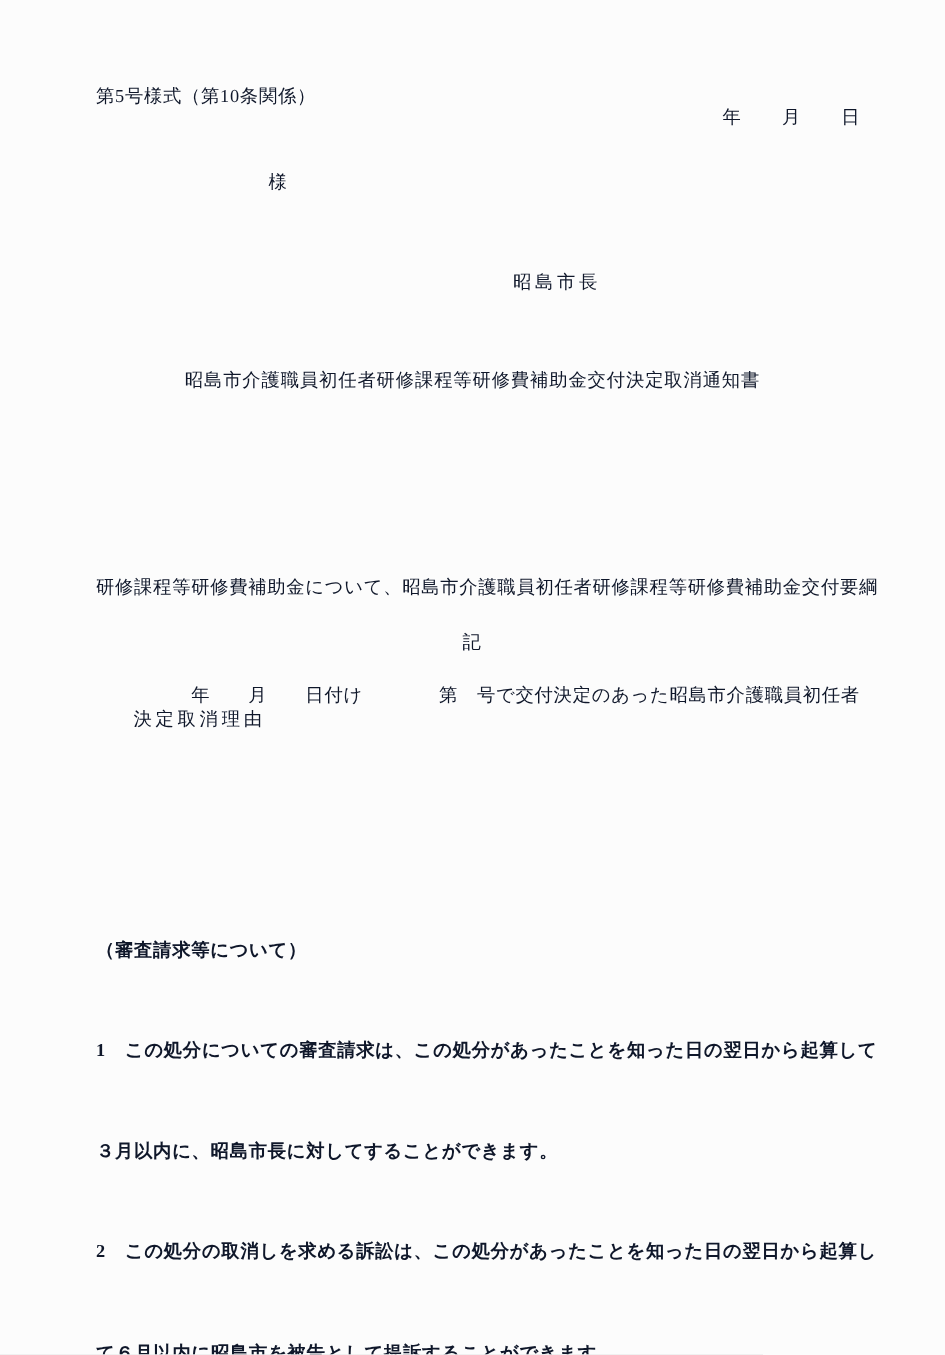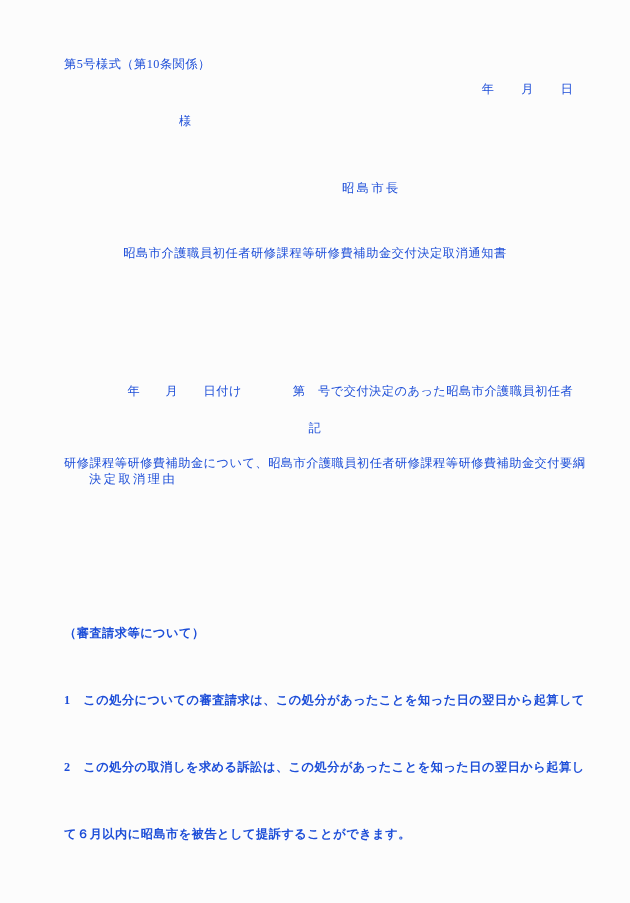--- a/index.html
+++ b/index.html
@@ -6,28 +6,28 @@
     margin: 0;
     padding: 0;
     background: #e8e8e8;
   }
   .page {
     position: relative;
     width: 630px;
     height: 903px;
     background: #fcfcfc;
     font-family: "Liberation Serif", "DejaVu Serif", serif;
-    color: #1d4ed8;
+    color: #0f172a;
     font-size: 12.2px;
     letter-spacing: 0.5px;
     overflow: hidden;
   }
   .abs { position: absolute; white-space: pre; }
   .form-number    { left: 64px;  top: 56px; }
-  .date-line      { right: 56px; top: 81px; letter-spacing: 1px; }
+  .date-line      { right: 56px; top: 70px; letter-spacing: 1px; }
   .addressee      { left: 179px; top: 113px; }
   .sender         { left: 342px; top: 180px; letter-spacing: 2.5px; }
   .doc-title      { left: 0; top: 245px; width: 100%; text-align: center; letter-spacing: 0.6px; }
   .body-par       { left: 64px; top: 331px; width: 512px; line-height: 24px; }
   .body-par div   { white-space: pre; }
   .ki-marker      { left: 0; top: 420px; width: 100%; text-align: center; letter-spacing: 1px; }
   .reason-label   { left: 89px; top: 459px; letter-spacing: 2.5px; margin-top: 12px; }
   .appeal-block   { left: 64px; top: 577px; width: 516px; line-height: 22.4px; }
   .appeal-block div { white-space: pre; font-weight: bold; }
 </style>
@@ -40,28 +40,29 @@
 
   <div class="abs date-line">年　　月　　日</div>
 
   <div class="abs addressee">様</div>
 
   <div class="abs sender">昭島市長</div>
 
   <div class="abs doc-title">昭島市介護職員初任者研修課程等研修費補助金交付決定取消通知書</div>
 
   <div class="abs body-par">
+    <div>研修課程等研修費補助金について、昭島市介護職員初任者研修課程等研修費補助金交付要綱</div>
     <div>　　　　　年　　月　　日付け　　　　第　号で交付決定のあった昭島市介護職員初任者</div>
-    <div>研修課程等研修費補助金について、昭島市介護職員初任者研修課程等研修費補助金交付要綱</div>
   </div>
 
   <div class="abs ki-marker">記</div>
 
   <div class="abs reason-label">決定取消理由</div>
 
   <div class="abs appeal-block">
     <div>（審査請求等について）</div>
     <div>1　この処分についての審査請求は、この処分があったことを知った日の翌日から起算して</div>
+    <div>３月以内に、昭島市長に対してすることができます。</div>
     <div>2　この処分の取消しを求める訴訟は、この処分があったことを知った日の翌日から起算し</div>
     <div>て６月以内に昭島市を被告として提訴することができます。</div>
   </div>
 
 </div>
 
 </body></html>

